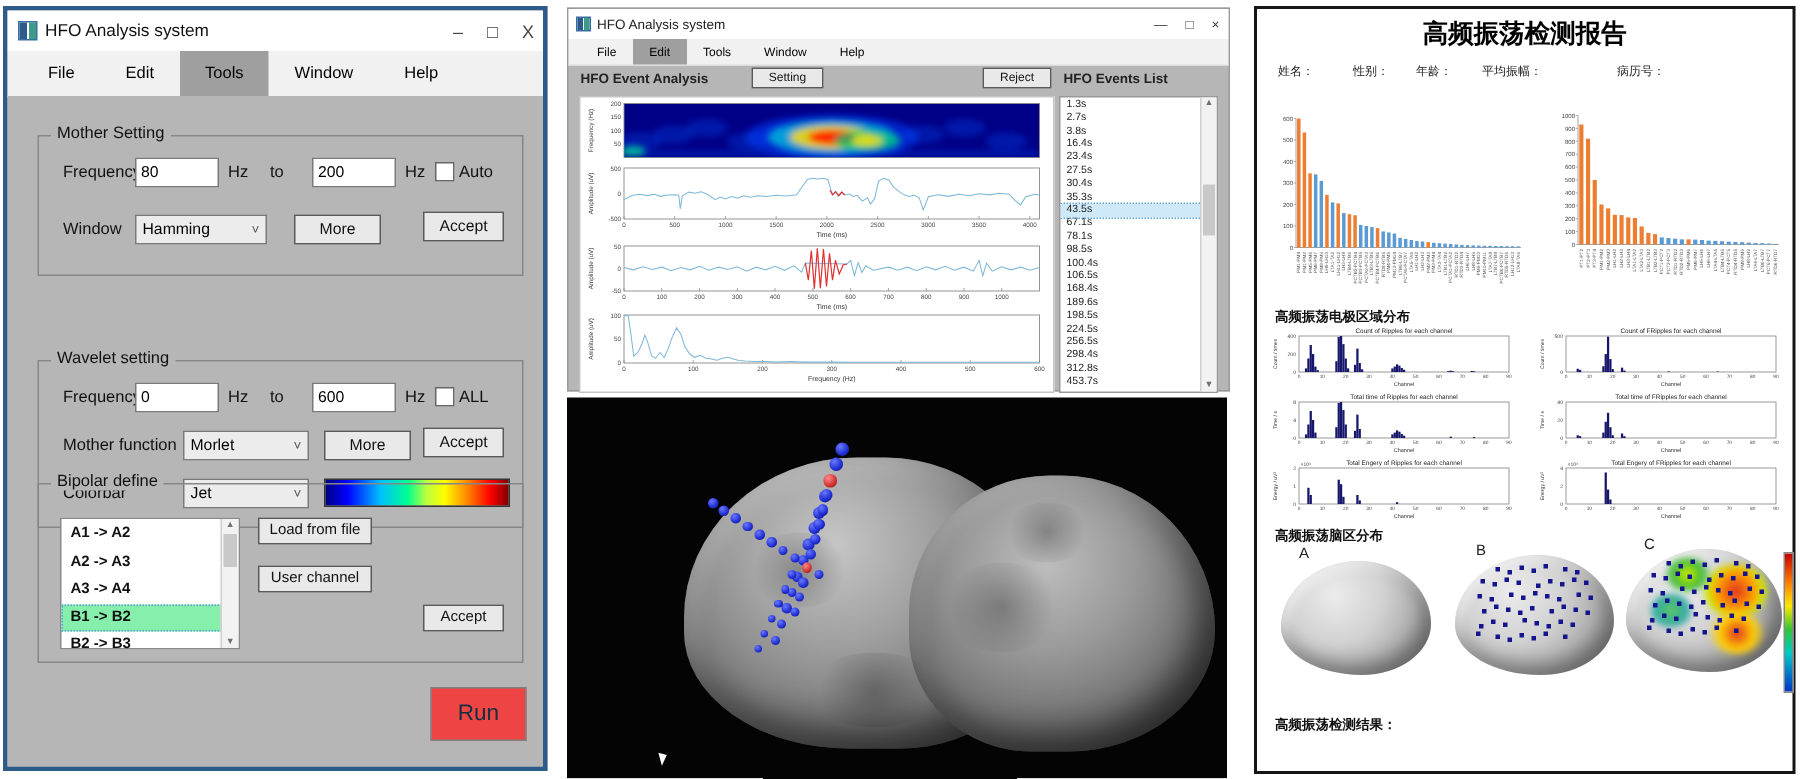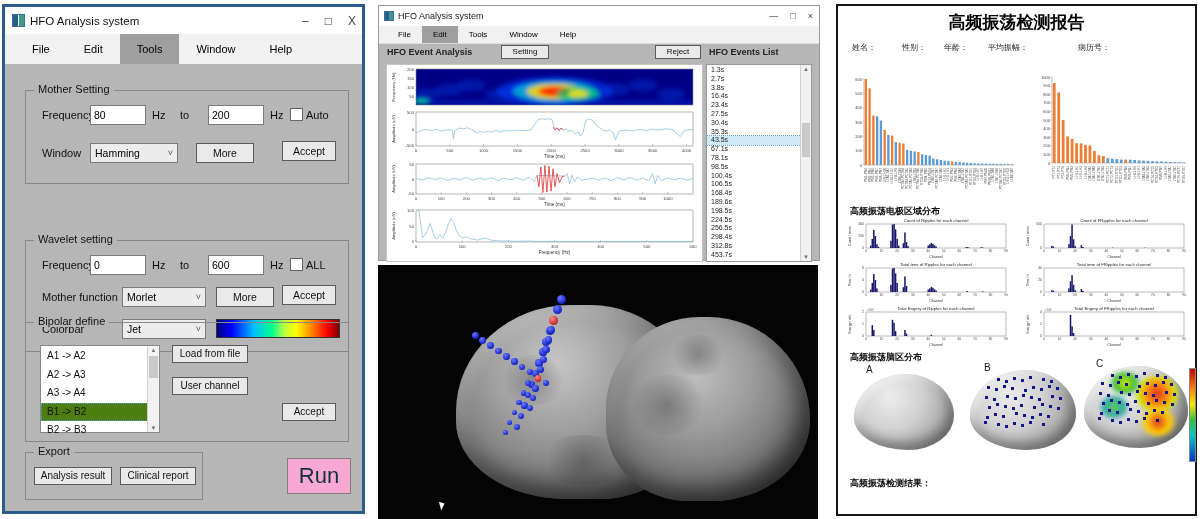--- a/index.html
+++ b/index.html
@@ -25,25 +25,25 @@
   .vs-thumb{position:absolute;left:1px;right:1px;background:#c9c9c9;}
 
   
   #lw{position:absolute;left:2px;top:4px;width:363px;height:510px;border:3px solid #2e5c8a;background:#b6b6b6;box-sizing:border-box;}
   #lw .titlebar{height:27px;}
   #lw .tb-text{font-size:11.5px;color:#111;}
   #lw .tb-ctrls{font-size:12px;}
   #lw-menu{top:27px;height:30px;padding-left:10px;}
   #lw-menu .menu-item{padding:0 17px;font-size:11px;}
   #lw-client{position:absolute;left:0;right:0;top:57px;bottom:0;background:#b6b6b6;}
-  #run-btn{position:absolute;left:282px;top:394px;width:62px;height:34px;background:#f9a8d4;border:1px solid #7f7f7f;font-size:22px;color:#10303f;text-align:center;line-height:33px;}
+  #run-btn{position:absolute;left:282px;top:394px;width:62px;height:34px;background:#ef4444;border:1px solid #7f7f7f;font-size:15px;color:#10303f;text-align:center;line-height:33px;}
   .jetbar{position:absolute;background:linear-gradient(90deg,#00007f 0%,#0000ff 12%,#00bfff 30%,#00ff90 45%,#b8ff40 55%,#ffff00 65%,#ff8000 78%,#ff0000 90%,#7f0000 100%);border:1px solid #333;}
   .listbox{position:absolute;background:#fff;border:1px solid #888;}
   .list-item{height:16.5px;line-height:16.5px;padding-left:5px;font-size:10px;border:1px dotted transparent;color:#111;}
-  .list-item.sel{background:#4d7c0f;border-color:#5a9fd4;}
+  .list-item.sel{background:#86efac;border-color:#5a9fd4;}
 
   
   #mw{position:absolute;left:378px;top:5px;width:442px;height:256px;border:1px solid #9a9a9a;background:#b6b6b6;box-sizing:border-box;}
   #mw .titlebar{height:20px;}
   #mw .tb-text{font-size:9px;color:#222;}
   #mw .tb-ctrls{font-size:9px;gap:12px;}
   #mw .tb-icon{width:8px;height:8px;margin:0 4px 0 5px;}
   #mw-menu{top:20px;height:17px;padding-left:8px;}
   #mw-menu .menu-item{padding:0 11px;font-size:8px;}
   .toolbar-lbl{position:absolute;font-size:9px;font-weight:bold;color:#222;}
@@ -147,44 +147,39 @@
         <span class="lbl" style="left:16px;top:82px;font-size:11px;">Colorbar</span>
         <div class="selectbox" style="left:96px;top:78px;width:84px;height:20px;font-size:10.5px;">
           <span>Jet</span>
           <span style="font-size:9px;color:#555;">˅</span>
         </div>
         <div class="jetbar" style="left:190px;top:78px;width:122px;height:17px;"></div>
       </div>
 
       <div class="groupbox" style="left:20px;top:258px;width:322px;height:118px;">
         <span class="legend">Bipolar define</span>
-        <div class="listbox" style="left:14px;top:22px;width:118px;height:86px;">
+        <div class="listbox" style="left:14px;top:22px;width:118px;height:86px;font-weight:bold;">
           <div id="bip-items" style="position:absolute;left:0;top:1px;right:11px;bottom:0;">
               <div class="list-item">A1 -&gt; A2</div>
               <div class="list-item">A2 -&gt; A3</div>
               <div class="list-item">A3 -&gt; A4</div>
               <div class="list-item sel">B1 -&gt; B2</div>
               <div class="list-item">B2 -&gt; B3</div>
             </div>
           <div class="vscroll" style="width:11px;font-size:6px;">
             <span class="vs-up">▲</span>
             <div class="vs-thumb" style="top:10px;height:22px;"></div>
             <span class="vs-dn">▼</span>
           </div>
         </div>
         <div class="btn" style="left:146px;top:22px;width:76px;height:18px;font-size:10px;line-height:16px;">Load from file</div>
         <div class="btn" style="left:146px;top:54px;width:76px;height:18px;font-size:10px;line-height:16px;">User channel</div>
         <div class="btn" style="left:256px;top:80px;width:54px;height:18px;font-size:10px;line-height:16px;">Accept</div>
       </div>
 
-      <div class="groupbox" style="left:20px;top:388px;width:176px;height:46px;">
-        <span class="legend">Export</span>
-        <div class="btn" style="left:8px;top:14px;width:78px;height:18px;font-size:10px;line-height:16px;">Analysis result</div>
-        <div class="btn" style="left:94px;top:14px;width:76px;height:18px;font-size:10px;line-height:16px;">Clinical report</div>
-      </div>
 
       <div id="run-btn">Run</div>
     </div>
   </div>
 
   <div id="mw">
     <div class="titlebar">
       <span class="tb-icon"></span>
       <span class="tb-text">HFO Analysis system</span>
       <span class="tb-ctrls">

